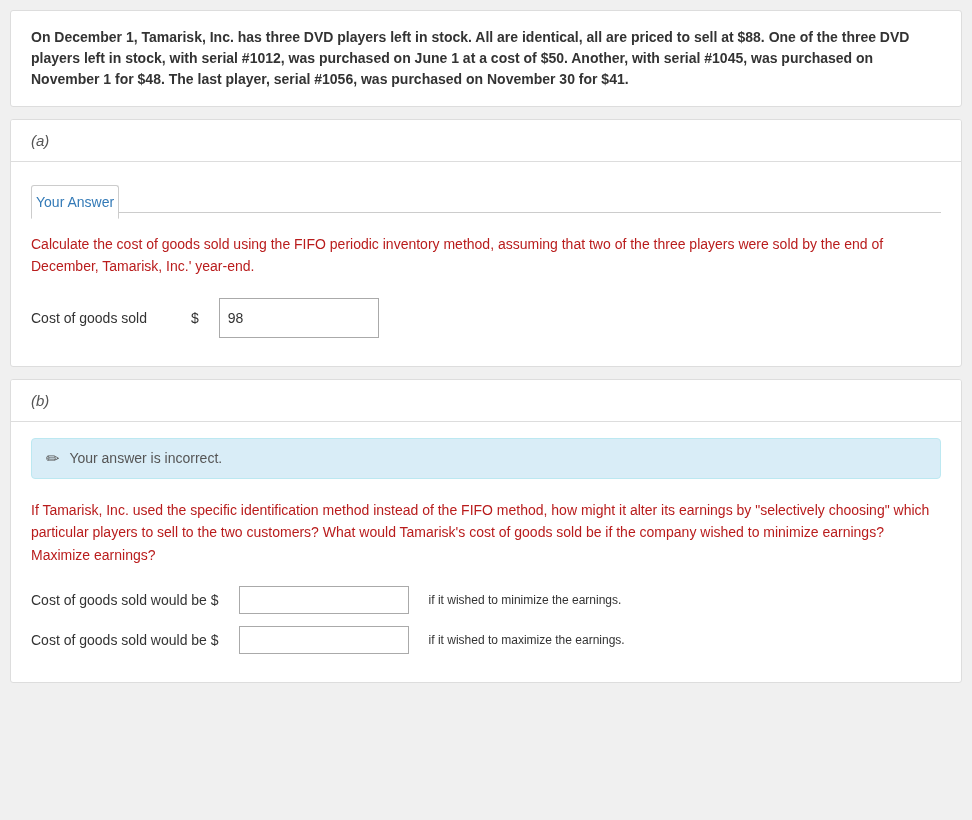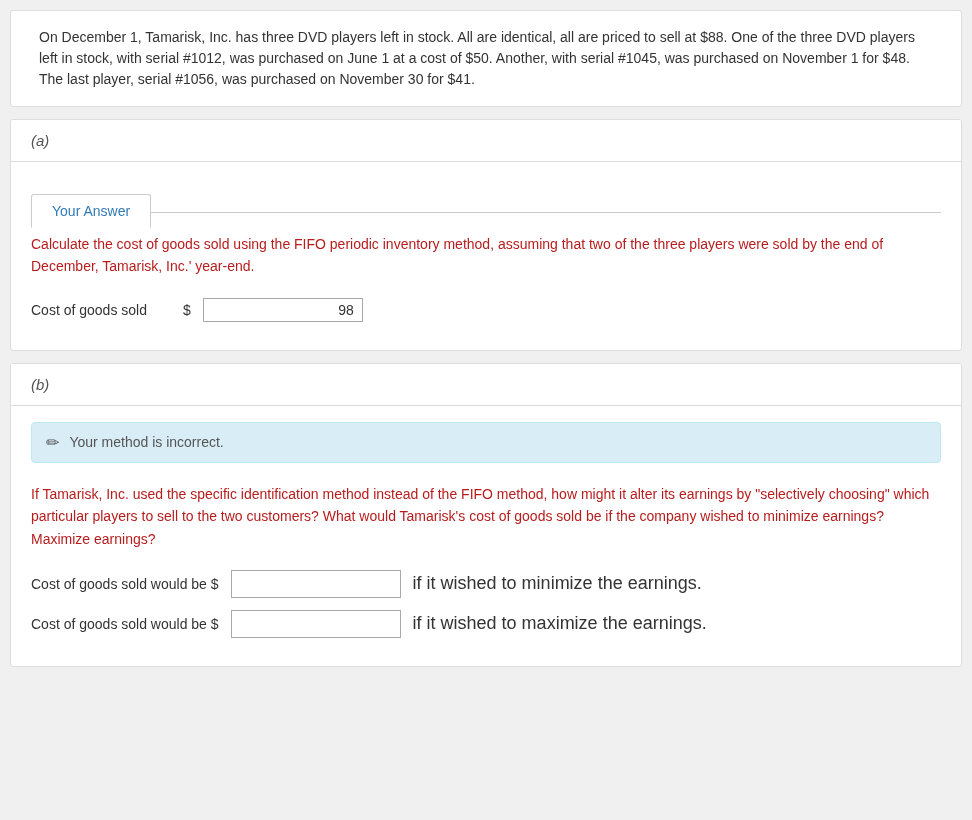--- a/index.html
+++ b/index.html
@@ -23,22 +23,23 @@
       display: flex;
       flex-direction: column;
       gap: 12px;
     }
 
     
     .problem-card {
       background: #fff;
       border: 1px solid #ddd;
       border-radius: 3px;
-      padding: 16px 28px;
+      padding: 16px 20px;
       line-height: 1.5;
+      font-weight: bold;
     }
 
     
     .section-card {
       background: #fff;
       border: 1px solid #ddd;
       border-radius: 3px;
       overflow: hidden;
     }
 
@@ -56,29 +57,29 @@
     }
 
     
     .tabs {
       display: flex;
       border-bottom: 1px solid #ccc;
       margin-bottom: 20px;
     }
 
     .tab {
-      padding: 8px 20px;
+      padding: 8px 4px;
       cursor: pointer;
       font-size: 14px;
       border: 1px solid transparent;
       border-bottom: none;
       background: transparent;
       color: #555;
       position: relative;
-      top: 16px;
+      top: 7px;
     }
 
     .tab.active {
       border: 1px solid #ccc;
       border-bottom: 1px solid #fff;
       background: #fff;
       color: #337ab7;
       border-radius: 3px 3px 0 0;
     }
 
@@ -91,60 +92,59 @@
       line-height: 1.6;
       margin-bottom: 20px;
       color: #b91c1c;
     }
 
     
     .input-row {
       display: flex;
       align-items: center;
       margin-bottom: 12px;
-      gap: 12px;
+      gap: 20px;
     }
 
     .input-label {
       font-size: 14px;
       color: #333;
       min-width: 140px;
     }
 
     .currency-symbol {
       font-size: 14px;
       color: #333;
     }
 
     .answer-input {
       border: 1px solid #aaa;
       padding: 4px 8px;
       font-size: 14px;
       width: 160px;
-      height: 24px;
-      text-align: right;
+      height: 40px;
       color: #333;
       background: #fff;
       outline: none;
     }
 
     .answer-input-wide {
       border: 1px solid #aaa;
       padding: 4px 8px;
       font-size: 14px;
       width: 170px;
       height: 28px;
       text-align: right;
       color: #333;
       background: #fff;
       outline: none;
     }
 
     .inline-text {
-      font-size: 18px;
+      font-size: 12px;
       color: #333;
     }
 
     
     .alert-incorrect {
       background: #d9edf7;
       border: 1px solid #bce8f1;
       border-radius: 4px;
       padding: 10px 14px;
       margin-bottom: 20px;
@@ -194,21 +194,21 @@
   </div>
 
   <div class="section-card">
     <div class="section-header">
       <span>(b)</span>
     </div>
     <div class="section-body">
 
       <div class="alert-incorrect">
         <span class="alert-icon">✏</span>
-        <span>Your method is incorrect.</span>
+        <span>Your answer is incorrect.</span>
       </div>
 
       <div class="question-text">
         <span>If Tamarisk, Inc. used the specific identification method instead of the FIFO method, how might it alter its earnings by "selectively choosing" which particular players to sell to the two customers? What would Tamarisk's cost of goods sold be if the company wished to minimize earnings? Maximize earnings?</span>
       </div>
 
       <div class="input-row">
         <span class="input-label">Cost of goods sold would be $</span>
         <input type="text" class="answer-input-wide" value="" style="">
         <span class="inline-text">if it wished to minimize the earnings.</span>

